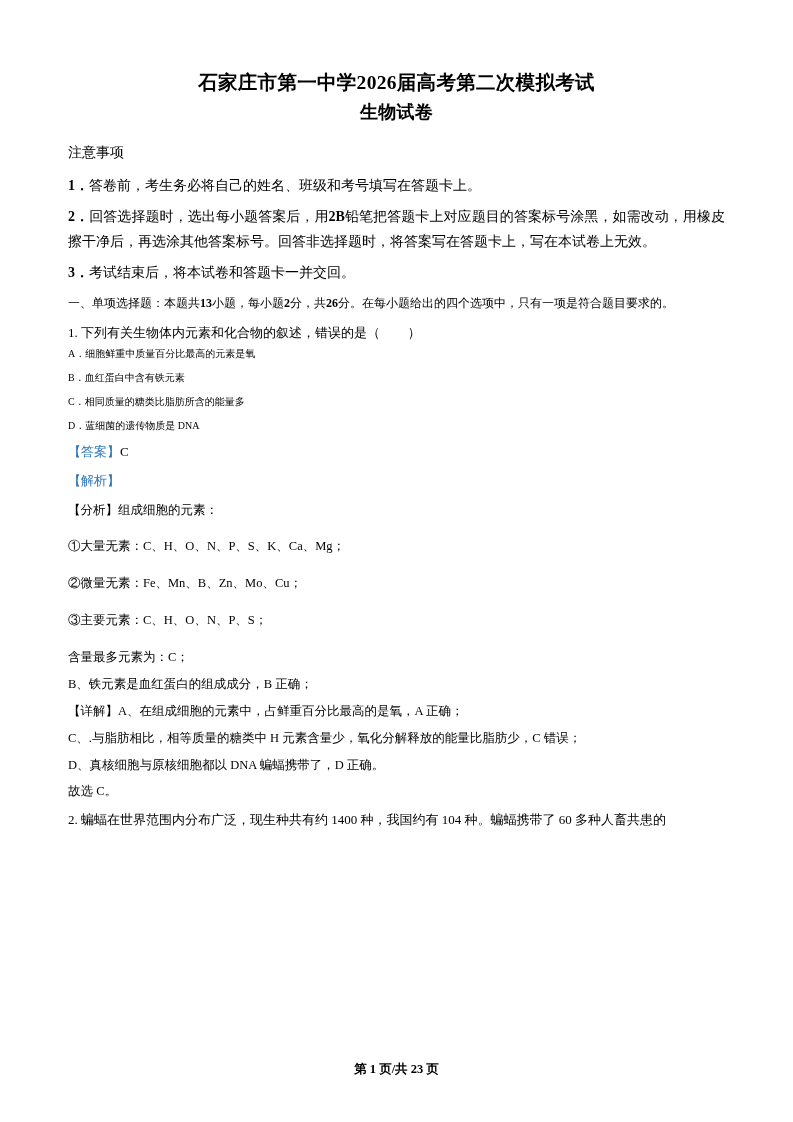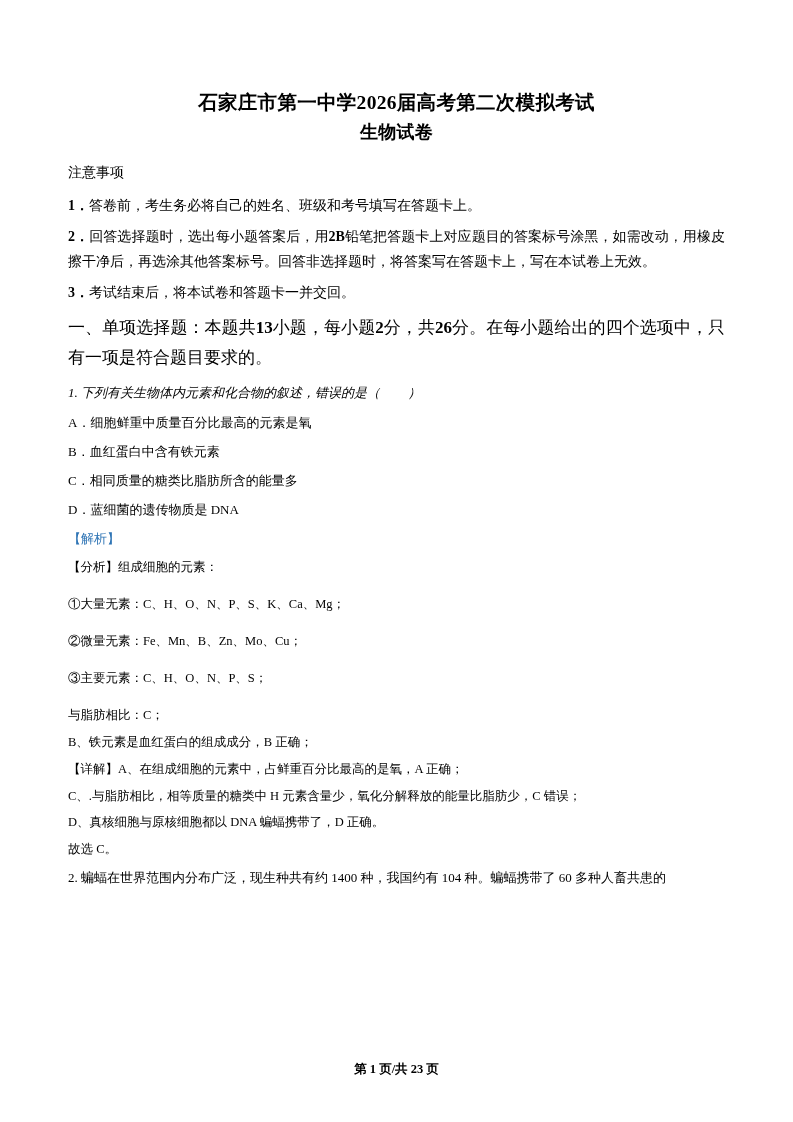--- a/index.html
+++ b/index.html
@@ -13,21 +13,21 @@
     font-family: "Liberation Serif", serif;
     color: #000000;
     position: relative;
   }
   .page {
     position: absolute;
     left: 0; top: 0;
     width: 793px;
     height: 1122px;
     box-sizing: border-box;
-    padding: 88px 68px 40px 68px;
+    padding: 68px 68px 40px 68px;
     overflow: hidden;
   }
   .doc-title {
     text-align: center;
     font-size: 19.5px;
     font-weight: bold;
     line-height: 1.5;
     margin: 0 0 2px 0;
     letter-spacing: 0.3px;
   }
@@ -51,33 +51,32 @@
     text-align: justify;
     text-justify: inter-ideograph;
   }
   .para.tight {
     margin-bottom: 7px;
   }
   .b {
     font-weight: bold;
   }
   .section-head {
-    font-size: 17px;
+    font-size: 12px;
     line-height: 1.8;
     margin: 0 0 7px 0;
     text-align: justify;
   }
   .q-stem {
     font-size: 13px;
     line-height: 1.7;
-    margin: 8px 0 8px 0;
-    font-style: italic;
+    margin: 8px 0 1px 0;
   }
   .q-opt {
-    font-size: 13px;
+    font-size: 10px;
     line-height: 1.7;
     margin: 0 0 7px 0;
   }
   .ans-line {
     font-size: 13px;
     line-height: 1.7;
     margin: 0 0 7px 0;
   }
   .tag {
     color: #2e74b5;
@@ -151,30 +150,33 @@
   <p class="q-stem">
     <span>1.</span>
     <span>下列有关生物体内元素和化合物的叙述，错误的是（</span><span class="blank-paren">&nbsp;&nbsp;&nbsp;</span><span>）</span>
   </p>
 
   <p class="q-opt">A．细胞鲜重中质量百分比最高的元素是氧</p>
   <p class="q-opt">B．血红蛋白中含有铁元素</p>
   <p class="q-opt">C．相同质量的糖类比脂肪所含的能量多</p>
   <p class="q-opt">D．蓝细菌的遗传物质是 DNA</p>
 
+  <p class="ans-line">
+    <span class="tag">【答案】</span><span>C</span>
+  </p>
 
   <p class="ans-line">
     <span class="tag">【解析】</span>
   </p>
 
   <p class="expl">【分析】组成细胞的元素：</p>
   <p class="expl-indent">①大量无素：C、H、O、N、P、S、K、Ca、Mg；</p>
   <p class="expl-indent">②微量无素：Fe、Mn、B、Zn、Mo、Cu；</p>
   <p class="expl-indent">③主要元素：C、H、O、N、P、S；</p>
-  <p class="expl-indent">与脂肪相比：C；</p>
+  <p class="expl-indent">含量最多元素为：C；</p>
   <p class="expl">B、铁元素是血红蛋白的组成成分，B 正确；</p>
   <p class="expl">【详解】A、在组成细胞的元素中，占鲜重百分比最高的是氧，A 正确；</p>
   <p class="expl">C、.与脂肪相比，相等质量的糖类中 H 元素含量少，氧化分解释放的能量比脂肪少，C 错误；</p>
   <p class="expl">D、真核细胞与原核细胞都以 DNA 蝙蝠携带了，D 正确。</p>
   <p class="expl">故选 C。</p>
 
   <p class="last-para">
     <span>2.</span>
     <span>蝙蝠在世界范围内分布广泛，现生种共有约 1400 种，我国约有 104 种。蝙蝠携带了 60 多种人畜共患的</span>
   </p>

